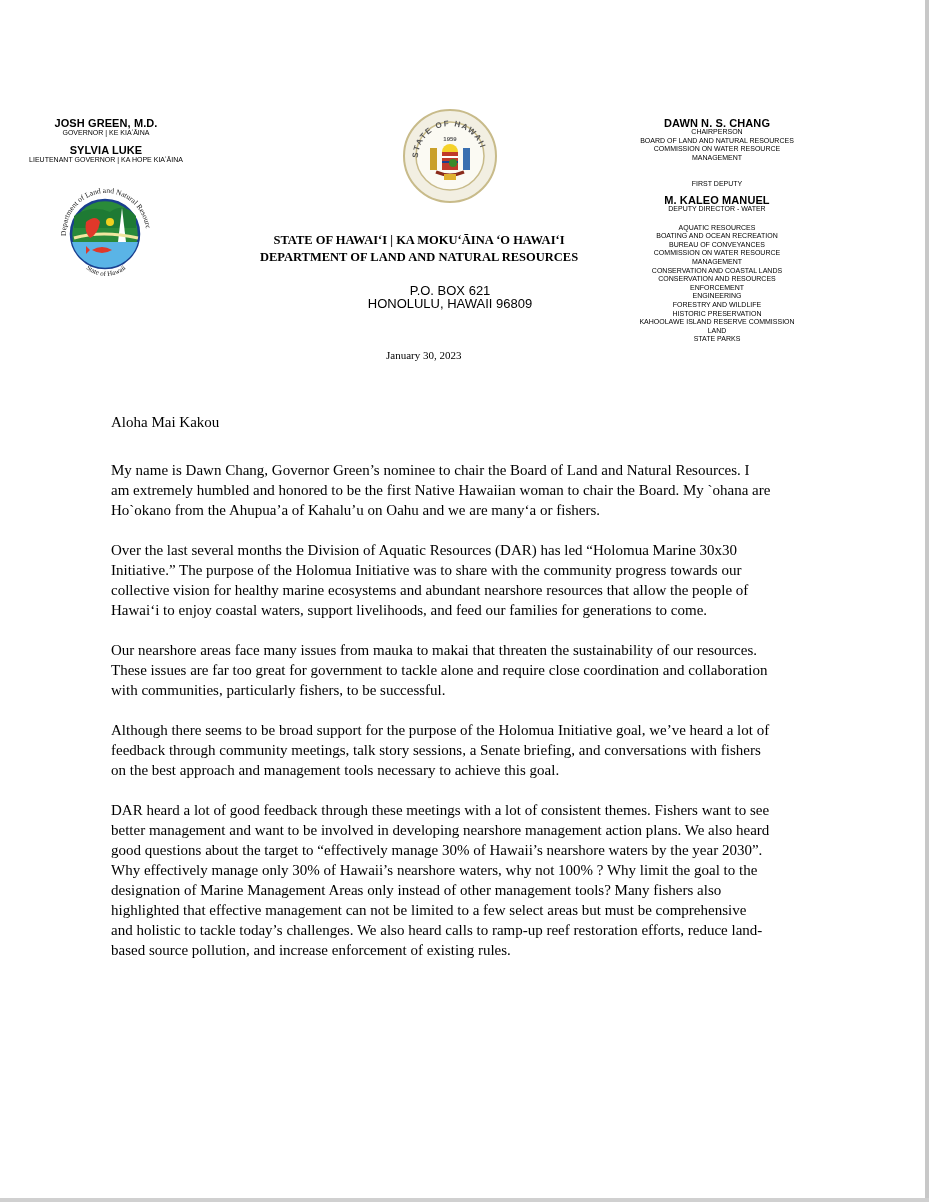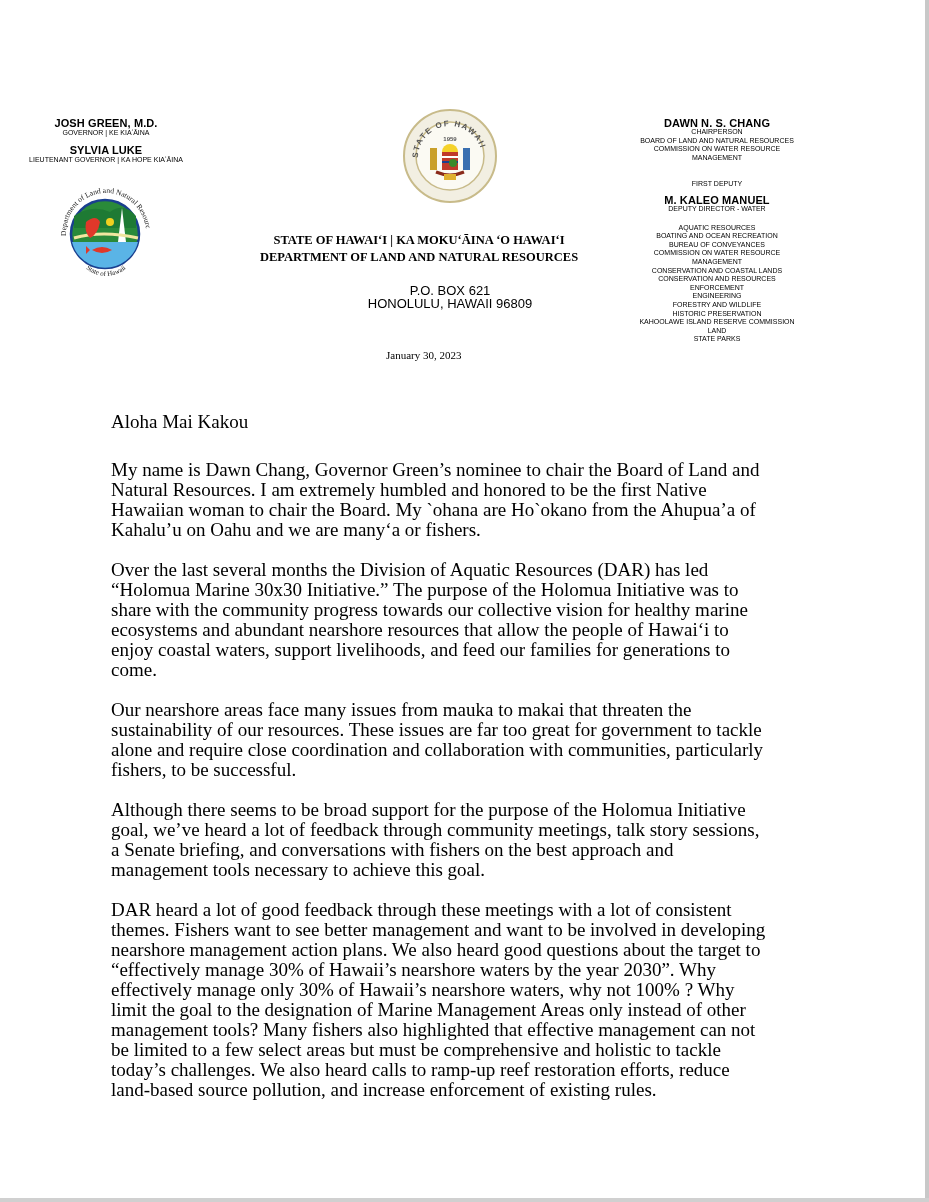--- a/index.html
+++ b/index.html
@@ -21,21 +21,21 @@
 
   .center-heading { position: absolute; left: 238px; top: 232px; width: 362px; text-align: center; font-family: Liberation Serif, serif; font-weight: bold; font-size: 12.5px; line-height: 17px; }
   .address { position: absolute; left: 360px; top: 284px; width: 180px; text-align: center; font-family: "Liberation Sans", sans-serif; font-size: 13px; line-height: 13px; }
 
   .right-officials { position: absolute; left: 612px; top: 118px; width: 210px; text-align: center; font-family: Liberation Sans, sans-serif; }
   .right-officials .title { line-height: 8.6px; }
   .divisions { margin-top: 10px; }
   .divisions div { font-size: 7px; line-height: 8.6px; }
 
   .date { position: absolute; left: 386px; top: 349px; font-size: 11px; }
-  .body-text { position: absolute; left: 111px; top: 412px; width: 660px; font-size: 19px; line-height: 20px; }
+  .body-text { position: absolute; left: 111px; top: 412px; width: 660px; font-size: 15px; line-height: 20px; }
   .body-text p { margin: 0 0 20px 0; }
   .salutation { margin-bottom: 28px !important; }
 </style>
 </head>
 <body>
 
 <div class="page-edge-right"></div>
 <div class="page-edge-bottom"></div>
 
 <div class="left-officials sans">

